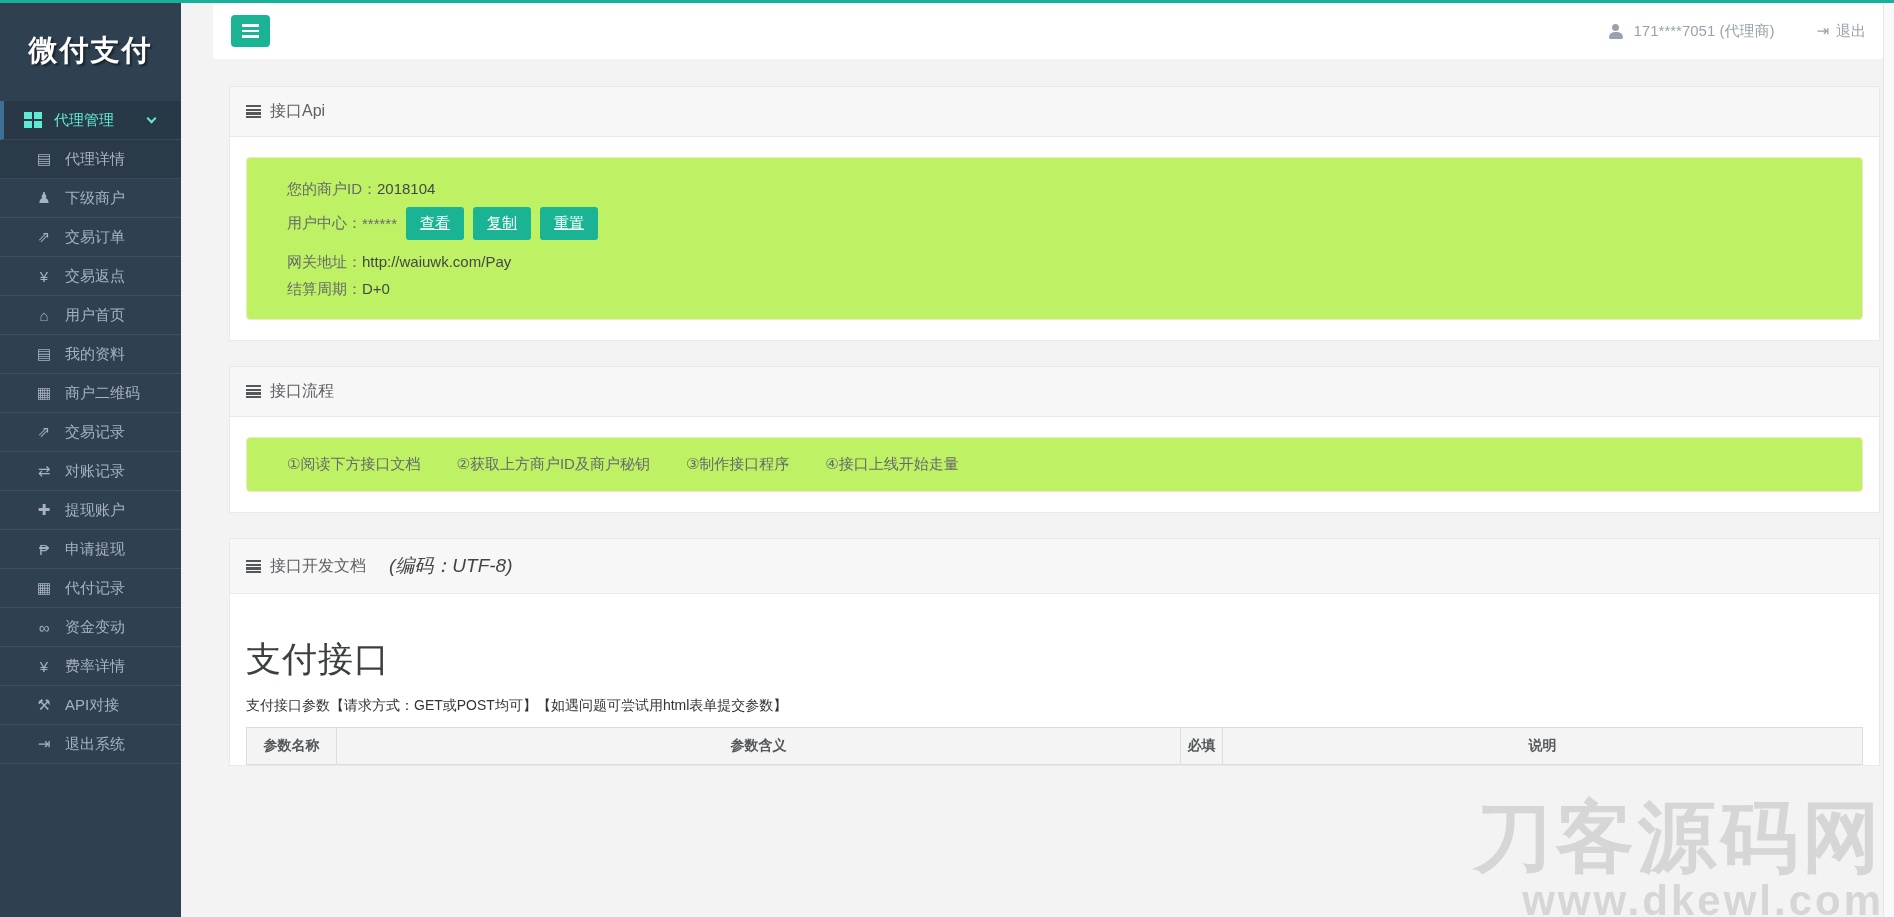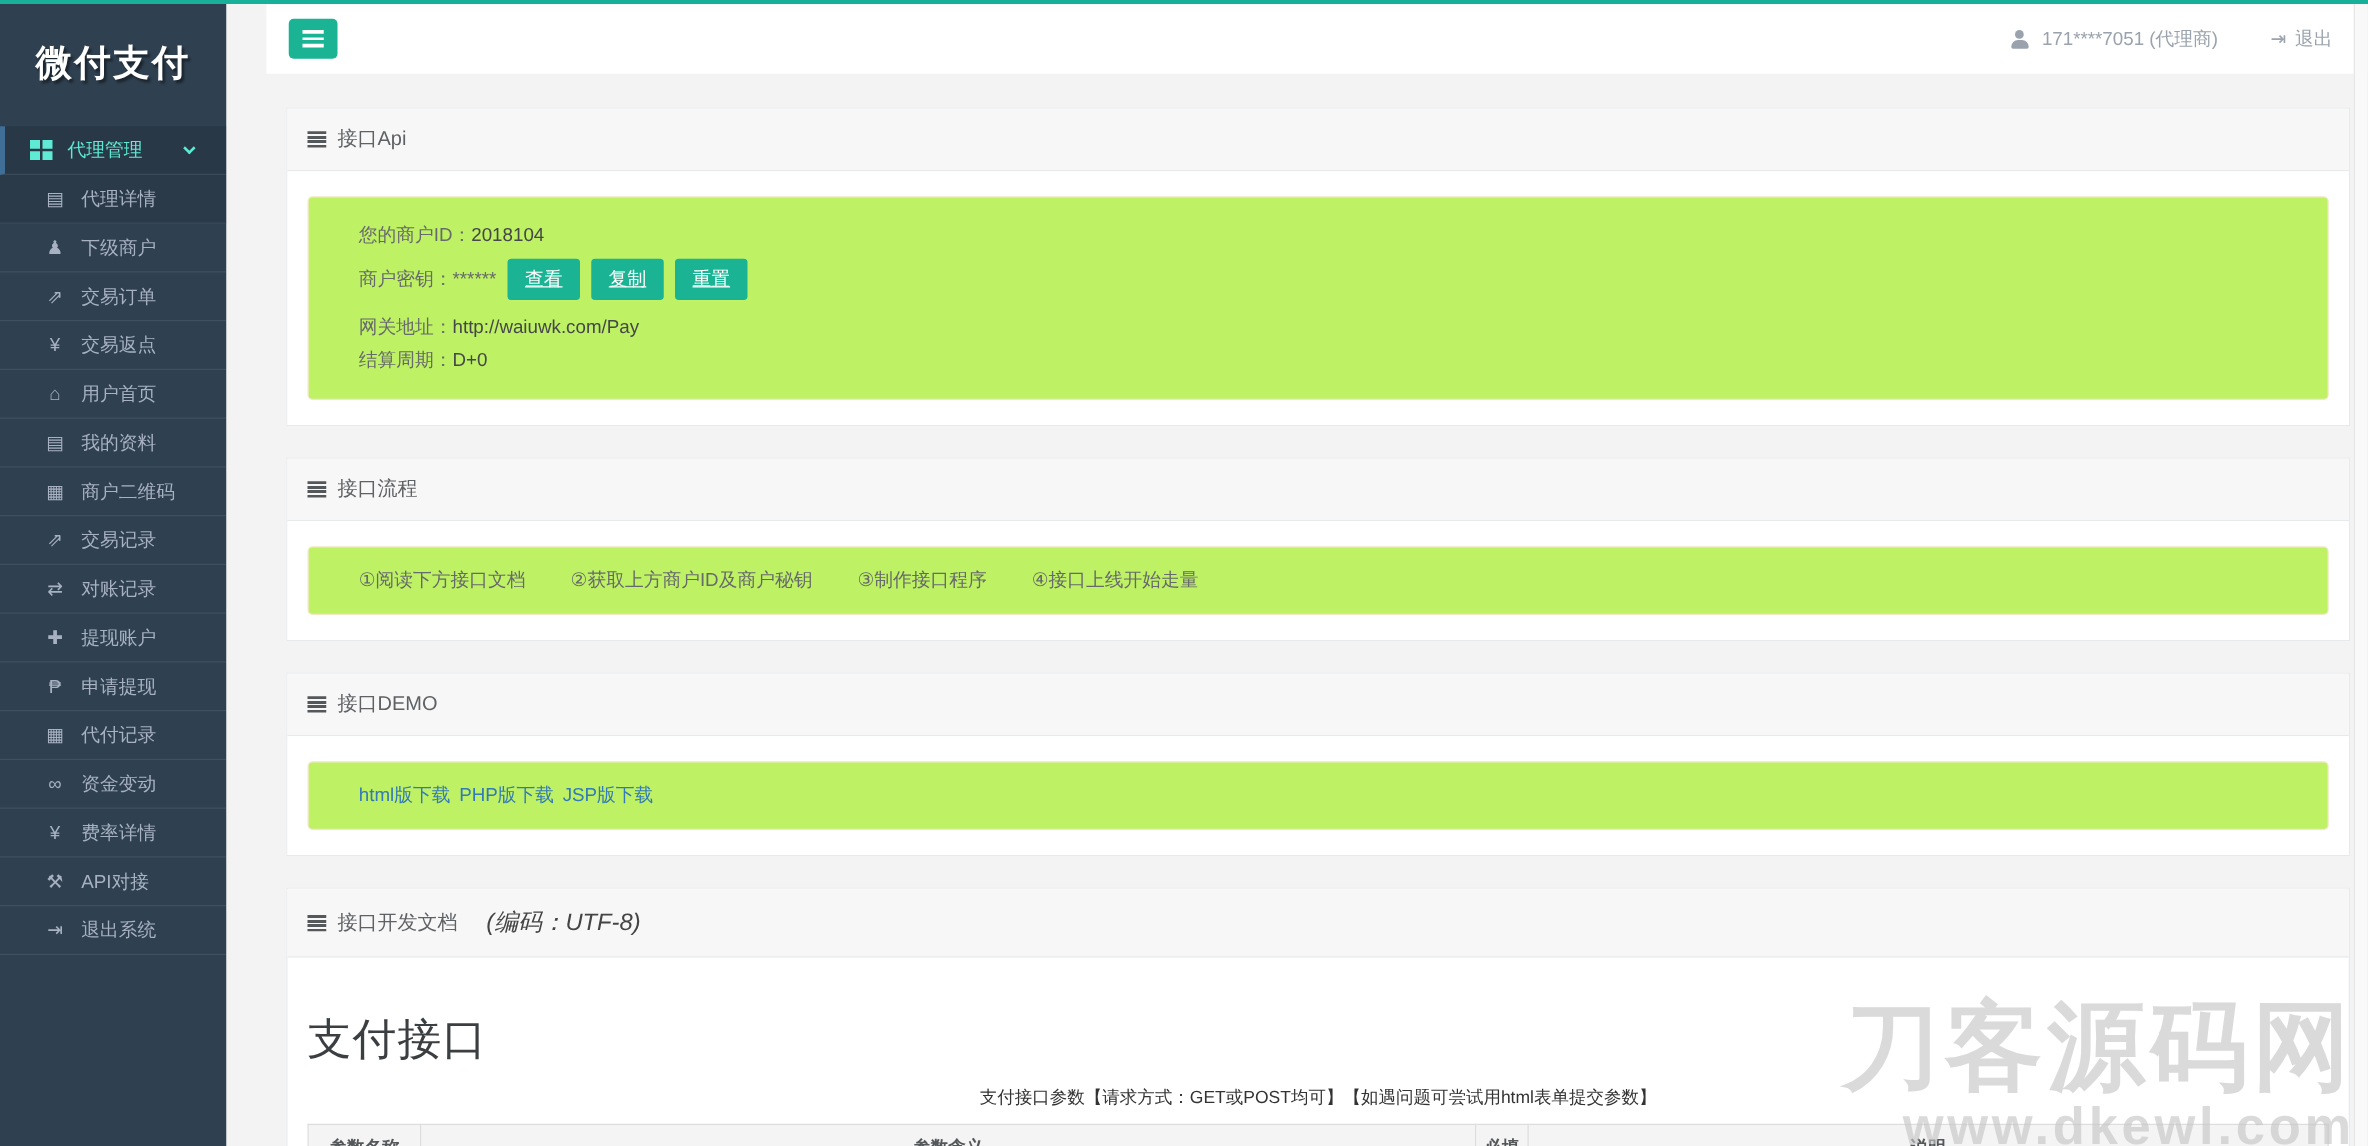--- a/index.html
+++ b/index.html
@@ -82,21 +82,21 @@
     padding: 7px 14px; font-size: 15px; cursor: pointer; margin-left: 9px;
     font-family: inherit;
     text-decoration: underline;
   }
   .step { margin-right: 36px; }
   .demo-link { color: #337ab7; text-decoration: none; margin-right: 7px; font-size: 15px; cursor: pointer; }
 
   
   .doc-body { padding: 16px 16px 0; }
   .doc-heading { font-size: 35px; font-weight: 400; color: #3c3f41; margin: 26px 0 14px; letter-spacing: 1px; }
-  .doc-subtitle { font-size: 14px; color: #333; margin-bottom: 12px; text-align: center; }
+  .doc-subtitle { font-size: 14px; color: #333; margin-bottom: 12px; }
   table.param-table { width: 100%; border-collapse: collapse; font-size: 14px; color: #676a6c; background: #fff; }
   .param-table th, .param-table td { border: 1px solid #ddd; padding: 8px 12px; }
   .param-table thead th { background: #f4f4f5; color: #55585a; font-weight: bold; text-align: center; padding: 9px 6px; }
 
   
   .watermark {
     position: absolute; right: 10px; bottom: -6px; text-align: right;
     z-index: 40; pointer-events: none; line-height: 1.05;
     color: rgba(195,195,195,.62); font-weight: 900;
   }
@@ -214,21 +214,21 @@
         <div class="panel-header">
           <span class="list-icon"></span>
           <span class="panel-title">接口Api</span>
         </div>
         <div class="panel-body">
           <div class="warnbox">
             <div class="api-line">
               <span>您的商户ID：</span><span class="val">2018104</span>
             </div>
             <div class="secret-row">
-              <span>商户密钥：</span>
+              <span>用户中心：</span>
                 <span class="val">******</span>
               <span id="secret-buttons"><button class="btn-green">查看</button><button class="btn-green">复制</button><button class="btn-green">重置</button></span>
             </div>
             <div class="api-line">
               <span>网关地址：</span><span class="val">http://waiuwk.com/Pay</span>
             </div>
             <div class="api-line">
               <span>结算周期：</span><span class="val">D+0</span>
             </div>
           </div>
@@ -238,29 +238,20 @@
       <section class="panel">
         <div class="panel-header">
           <span class="list-icon"></span>
           <span class="panel-title">接口流程</span>
         </div>
         <div class="panel-body">
           <div class="warnbox" id="flow-steps"><span class="step">①阅读下方接口文档</span><span class="step">②获取上方商户ID及商户秘钥</span><span class="step">③制作接口程序</span><span class="step">④接口上线开始走量</span></div>
         </div>
       </section>
 
-      <section class="panel">
-        <div class="panel-header">
-          <span class="list-icon"></span>
-          <span class="panel-title">接口DEMO</span>
-        </div>
-        <div class="panel-body">
-          <div class="warnbox" id="demo-links"><a class="demo-link">html版下载</a><a class="demo-link">PHP版下载</a><a class="demo-link">JSP版下载</a></div>
-        </div>
-      </section>
 
       <section class="panel">
         <div class="panel-header">
           <span class="list-icon"></span>
           <span class="panel-title">接口开发文档</span>
           <span class="panel-sub">(编码：UTF-8)</span>
         </div>
         <div class="doc-body">
           <h1 class="doc-heading">支付接口</h1>
           <div class="doc-subtitle">支付接口参数【请求方式：GET或POST均可】【如遇问题可尝试用html表单提交参数】</div>

